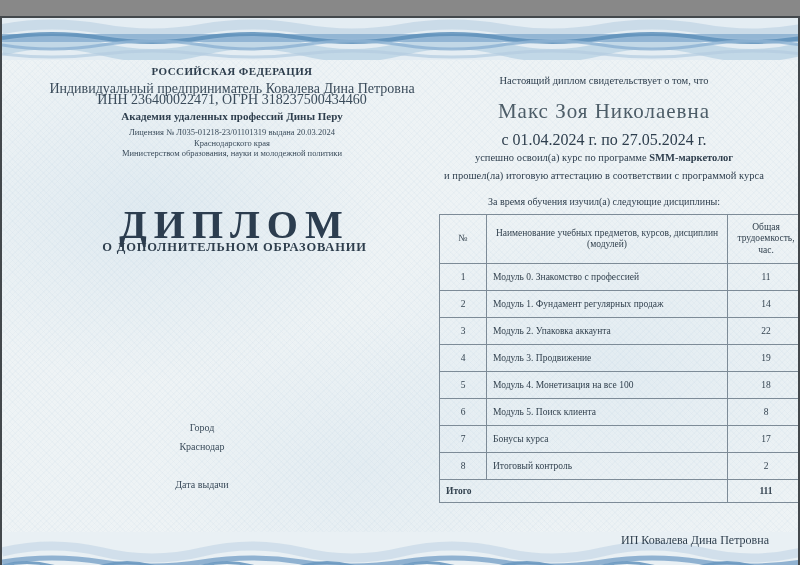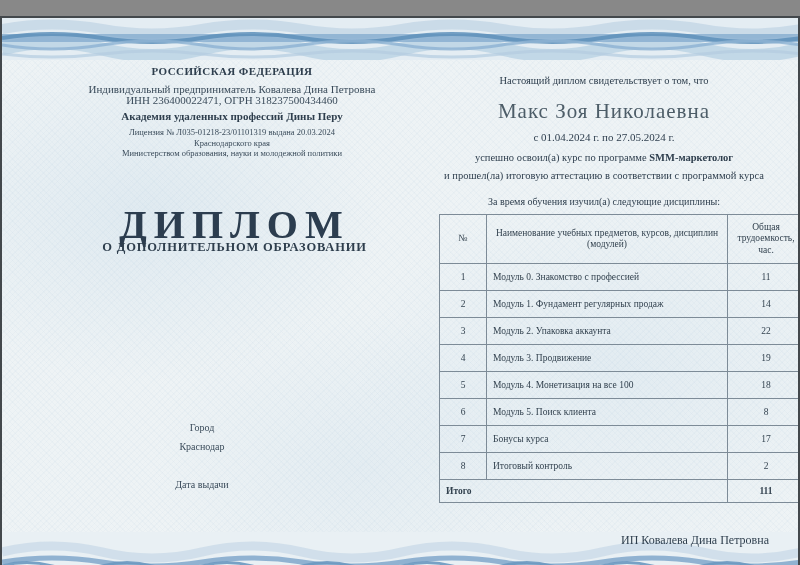--- a/index.html
+++ b/index.html
@@ -20,32 +20,32 @@
       repeating-linear-gradient(-45deg, rgba(140,175,205,.055) 0 1px, transparent 1px 4px),
       #eef3f5;
   }
   .band{position:absolute;left:0;width:800px;pointer-events:none;}
   .band.top{top:0;height:42px;}
   .band.bottom{bottom:0;height:47px;}
   .abs{position:absolute;}
   .ctr{text-align:center;}
   
   .country{top:47px;left:50px;width:360px;font-weight:bold;font-size:11px;letter-spacing:.4px;}
-  .issuer{top:66px;left:40px;width:380px;font-size:11px;line-height:10.5px;color:#3a4b5a;}
+  .issuer{top:66px;left:40px;width:380px;font-size:14px;line-height:10.5px;color:#3a4b5a;}
   .academy{top:92px;left:50px;width:360px;font-weight:bold;font-size:11px;}
   .license{top:109px;left:40px;width:380px;font-size:8.5px;line-height:10.5px;color:#3a4b5a;}
   .title{top:183px;left:60px;width:345px;font-size:40px;font-weight:600;letter-spacing:7px;color:#2c3d4f;}
   .subtitle{top:222px;left:60px;width:345px;font-size:12.5px;font-weight:bold;letter-spacing:.8px;}
   .city-label{top:404px;left:140px;width:120px;font-size:10px;color:#3a4b5a;}
   .city-value{top:423px;left:140px;width:120px;font-size:10px;color:#3a4b5a;}
   .date-label{top:461px;left:140px;width:120px;font-size:10px;color:#3a4b5a;}
   
   .statement{top:57px;left:437px;width:330px;font-size:10.5px;}
   .holder{top:81px;left:417px;width:370px;font-size:21px;letter-spacing:1px;color:#49596500;color:#4d5d68;}
-  .period{top:113px;left:437px;width:330px;font-size:11px;}
+  .period{top:113px;left:437px;width:330px;font-size:16px;}
   .course{top:134px;left:417px;width:370px;font-size:10.5px;}
   .course b{font-weight:bold;}
   .attest{top:152px;left:412px;width:380px;font-size:10.5px;}
   .intro{top:178px;left:437px;width:330px;font-size:10px;text-align:center;}
   .sig{top:515px;left:437px;width:330px;font-size:12px;text-align:right;}
   
   .disc-table{
     position:absolute;top:196px;left:437px;width:328px;
     border-collapse:collapse;table-layout:fixed;
     font-size:9.5px;color:#33424f;

